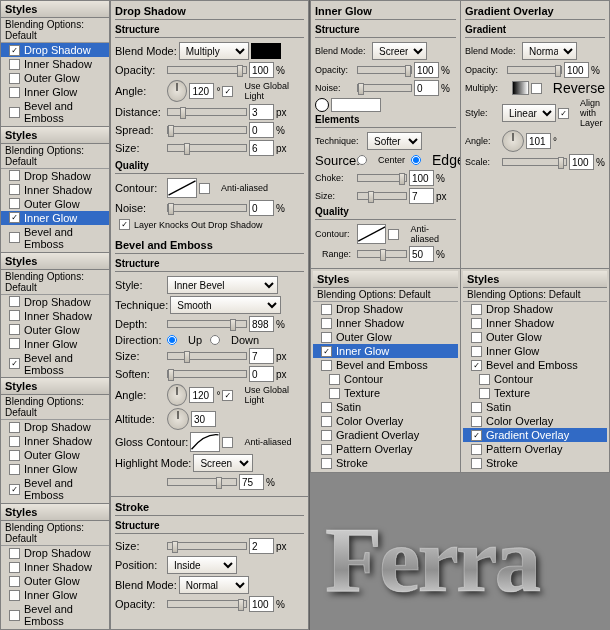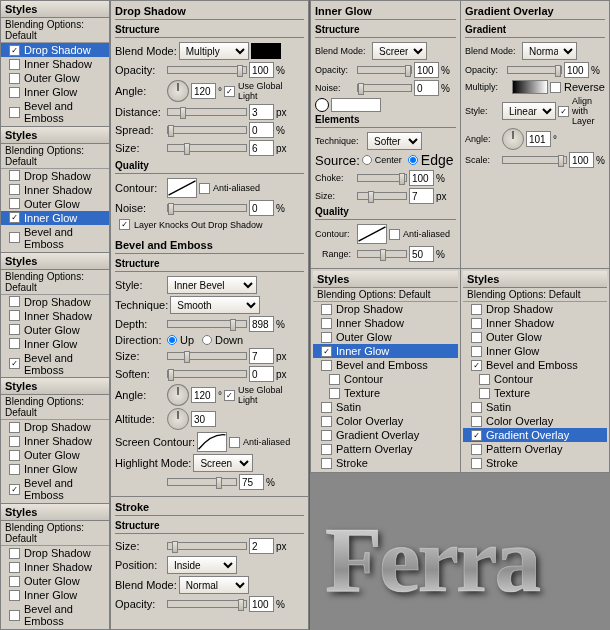--- a/index.html
+++ b/index.html
@@ -140,21 +140,21 @@
       background: linear-gradient(to bottom, #fff, #e8e4dc);
       font-size: 10px;
       padding: 0 2px;
     }
 
     .select-small {
       width: 70px;
     }
 
     .select-medium {
-      width: 90px;
+      width: 111px;
     }
 
     .color-swatch {
       width: 30px;
       height: 16px;
       border: 1px solid #000;
       background: #000;
       display: inline-block;
     }
 
@@ -201,21 +201,21 @@
       height: 8px;
       background: #000;
       top: 2px;
       left: 50%;
       transform: translateX(-50%);
     }
 
     .checkbox-label {
       display: flex;
       align-items: center;
-      gap: 3px;
+      gap: 11px;
       cursor: pointer;
     }
 
     .contour-preview {
       width: 30px;
       height: 20px;
       border: 1px solid #808080;
       background: #fff;
       position: relative;
       overflow: hidden;
@@ -652,21 +652,21 @@
           <div class="checkbox checked"></div>
           <span style="font-size:9px">Use Global Light</span>
         </label>
       </div>
       <div class="field-row">
         <span class="field-label">Altitude:</span>
         <div class="angle-dial"></div>
         <input class="input-tiny" value="30" style="">
       </div>
       <div class="field-row">
-        <span class="field-label">Screen Contour:</span>
+        <span class="field-label">Gloss Contour:</span>
         <div class="contour-preview">
           <svg viewBox="0 0 30 20">
               <path d="M0 18 Q15 0 30 2" stroke="#000" stroke-width="1.5" fill="none"></path>
             </svg>
         </div>
         <label class="checkbox-label">
           <div class="checkbox"></div>
           <span style="font-size:9px">Anti-aliased</span>
         </label>
       </div>
@@ -826,21 +826,21 @@
               <div class="slider-thumb" style="left:88%"></div>
             </div>
           <input class="input-tiny" value="100" style="">
           <span class="unit-label">%</span>
         </div>
         <div class="field-row">
           <span style="font-size:9px;min-width:45px;">Multiply:</span>
           <div class="gradient-bar" style="width:60px;"></div>
           <label class="checkbox-label">
             <div class="checkbox"></div>
-            <span style="font-size:11px">Reverse</span>
+            <span style="font-size:14px">Reverse</span>
           </label>
         </div>
         <div class="field-row">
           <span style="font-size:9px;min-width:35px;">Style:</span>
           <select class="select-box" style="width:55px;">
             <option>Linear</option>
           </select>
           <label class="checkbox-label">
             <div class="checkbox checked"></div>
             <span style="font-size:9px">Align with Layer</span>

